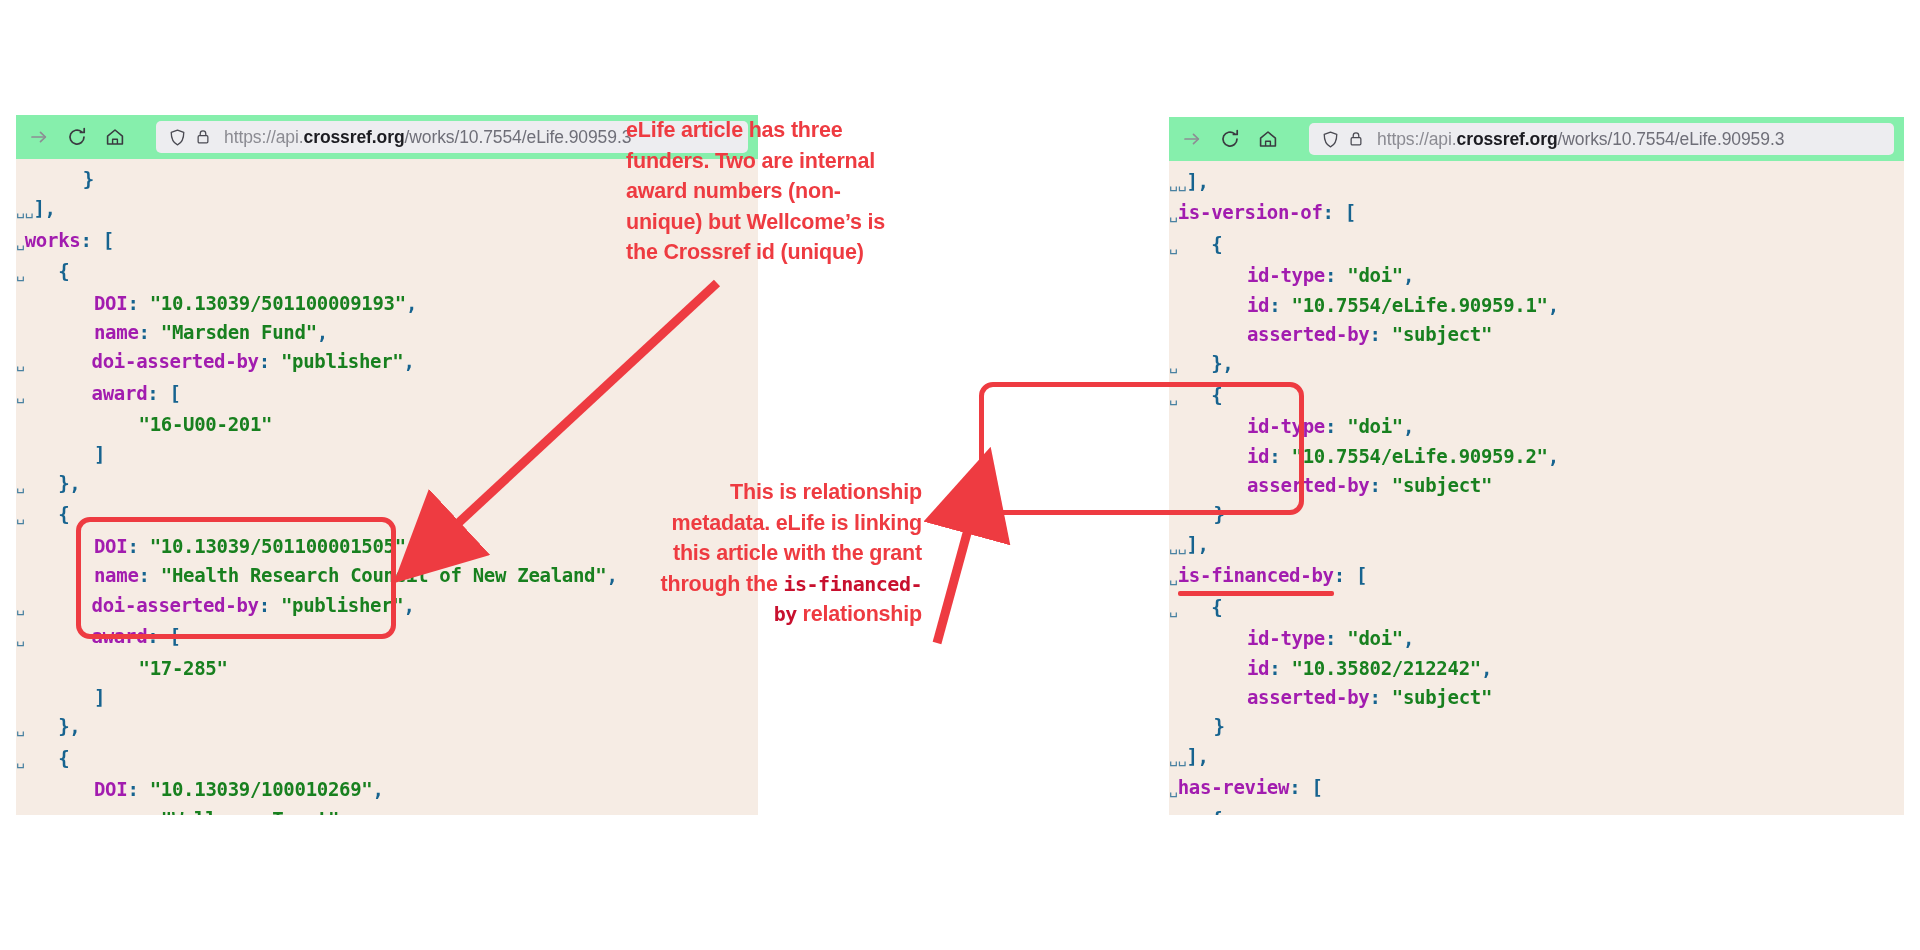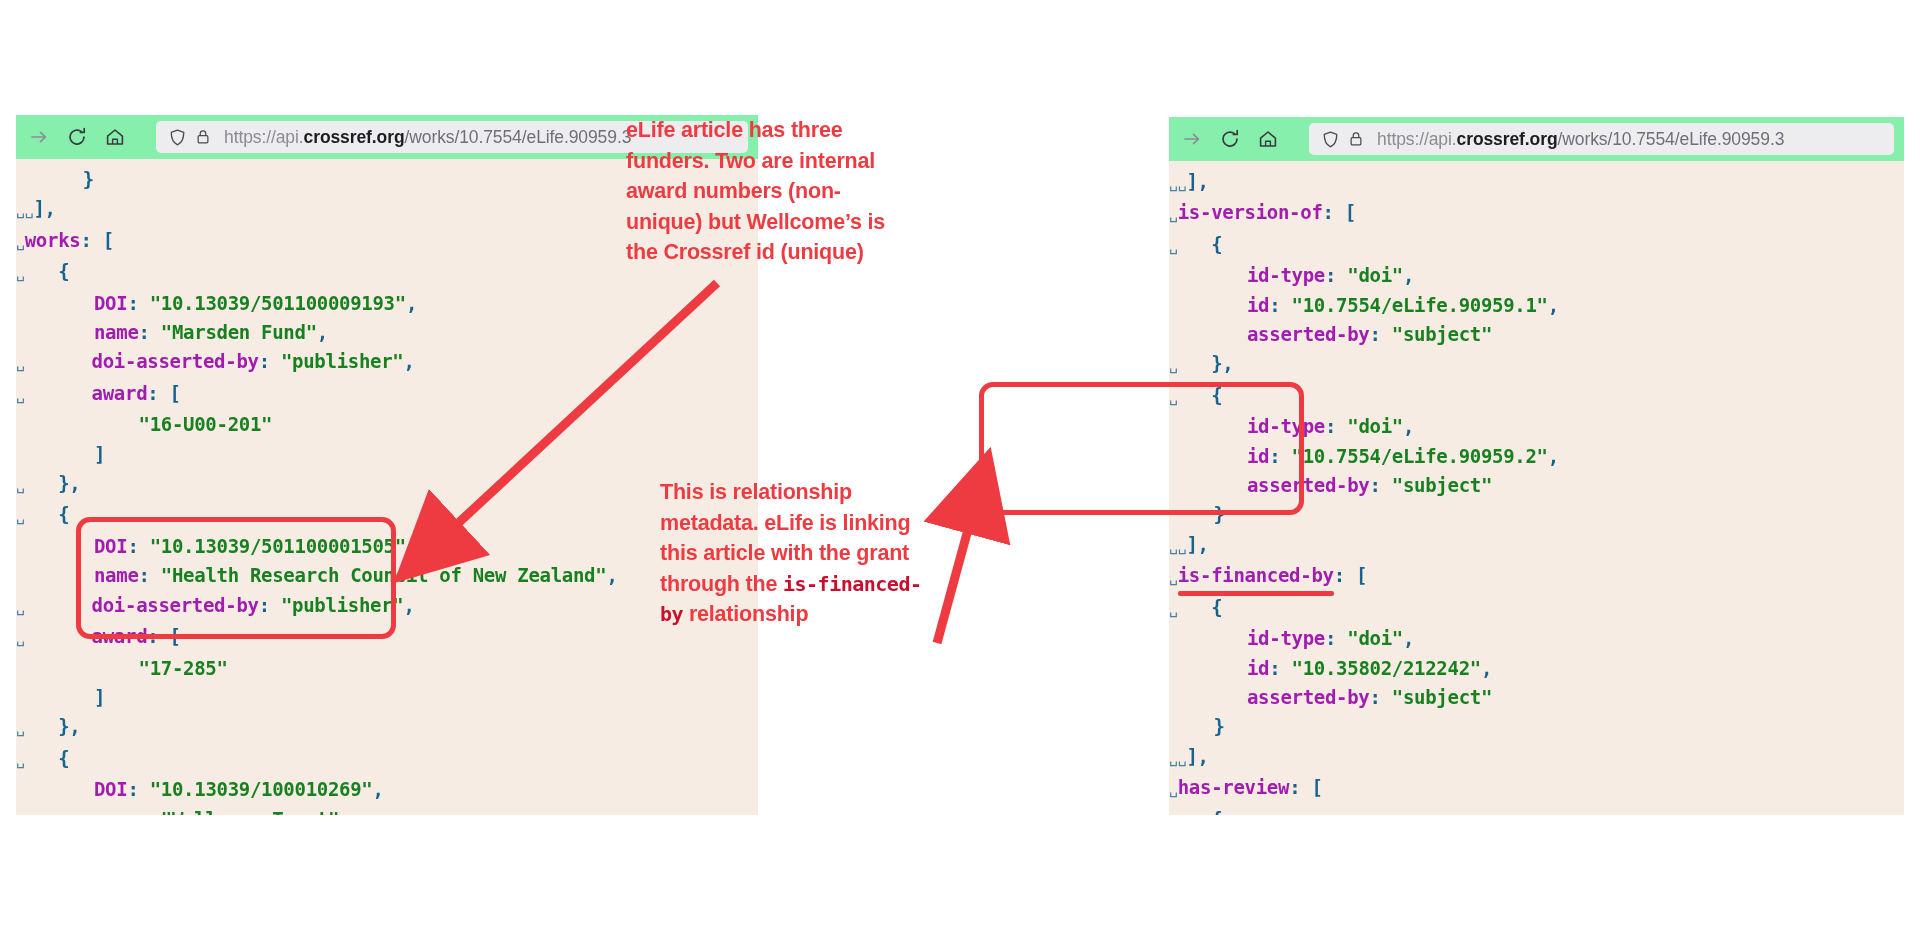--- a/index.html
+++ b/index.html
@@ -135,21 +135,21 @@
   .annot {
     position: absolute;
     color: #ee3b41;
     font-family: "Liberation Sans", sans-serif;
     font-weight: bold;
     font-size: 21.5px;
     line-height: 30.5px;
     letter-spacing: -0.2px;
   }
   #annot-top   { left: 626px; top: 115px; width: 282px; text-align: left; }
-  #annot-mid   { left: 660px; top: 477px; width: 262px; }
+  #annot-mid   { left: 660px; top: 477px; width: 262px; text-align: right; }
   .annot .mono {
     font-family: "DejaVu Sans Mono", monospace;
     font-size: 20px;
     color: #c8102e;
     letter-spacing: -0.5px;
   }
 
   
   .arrow-svg {
     position: absolute;

